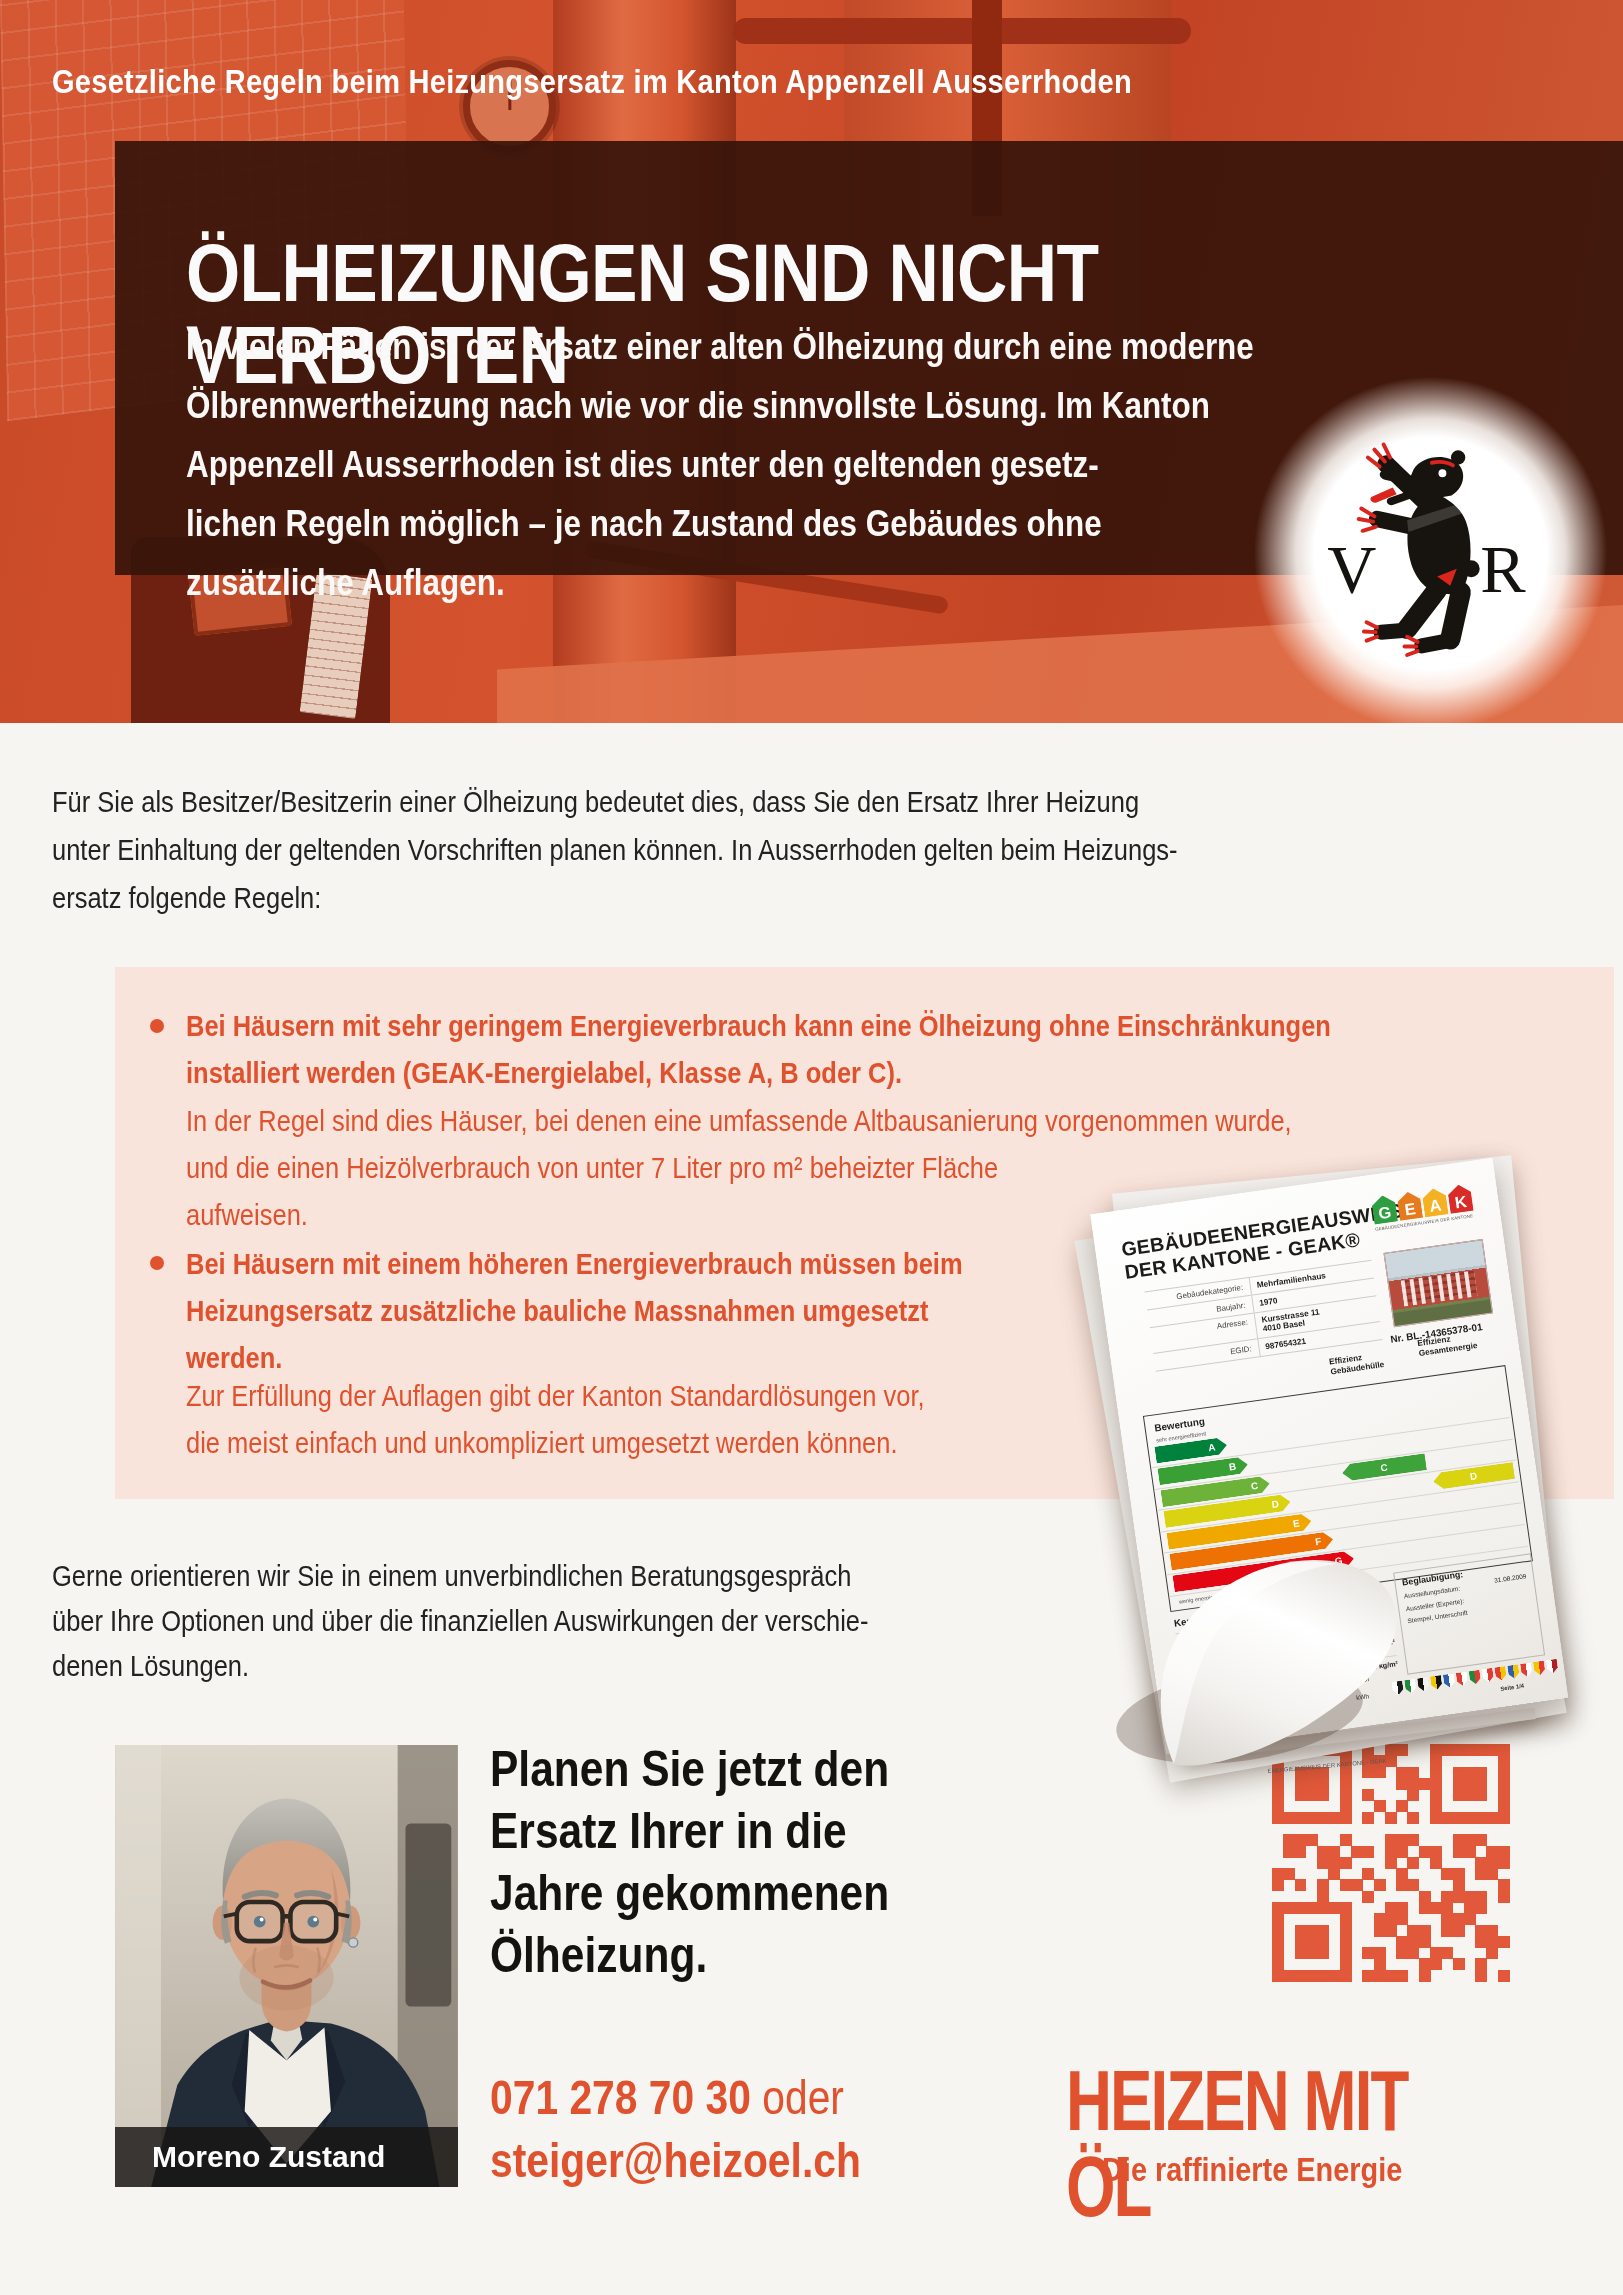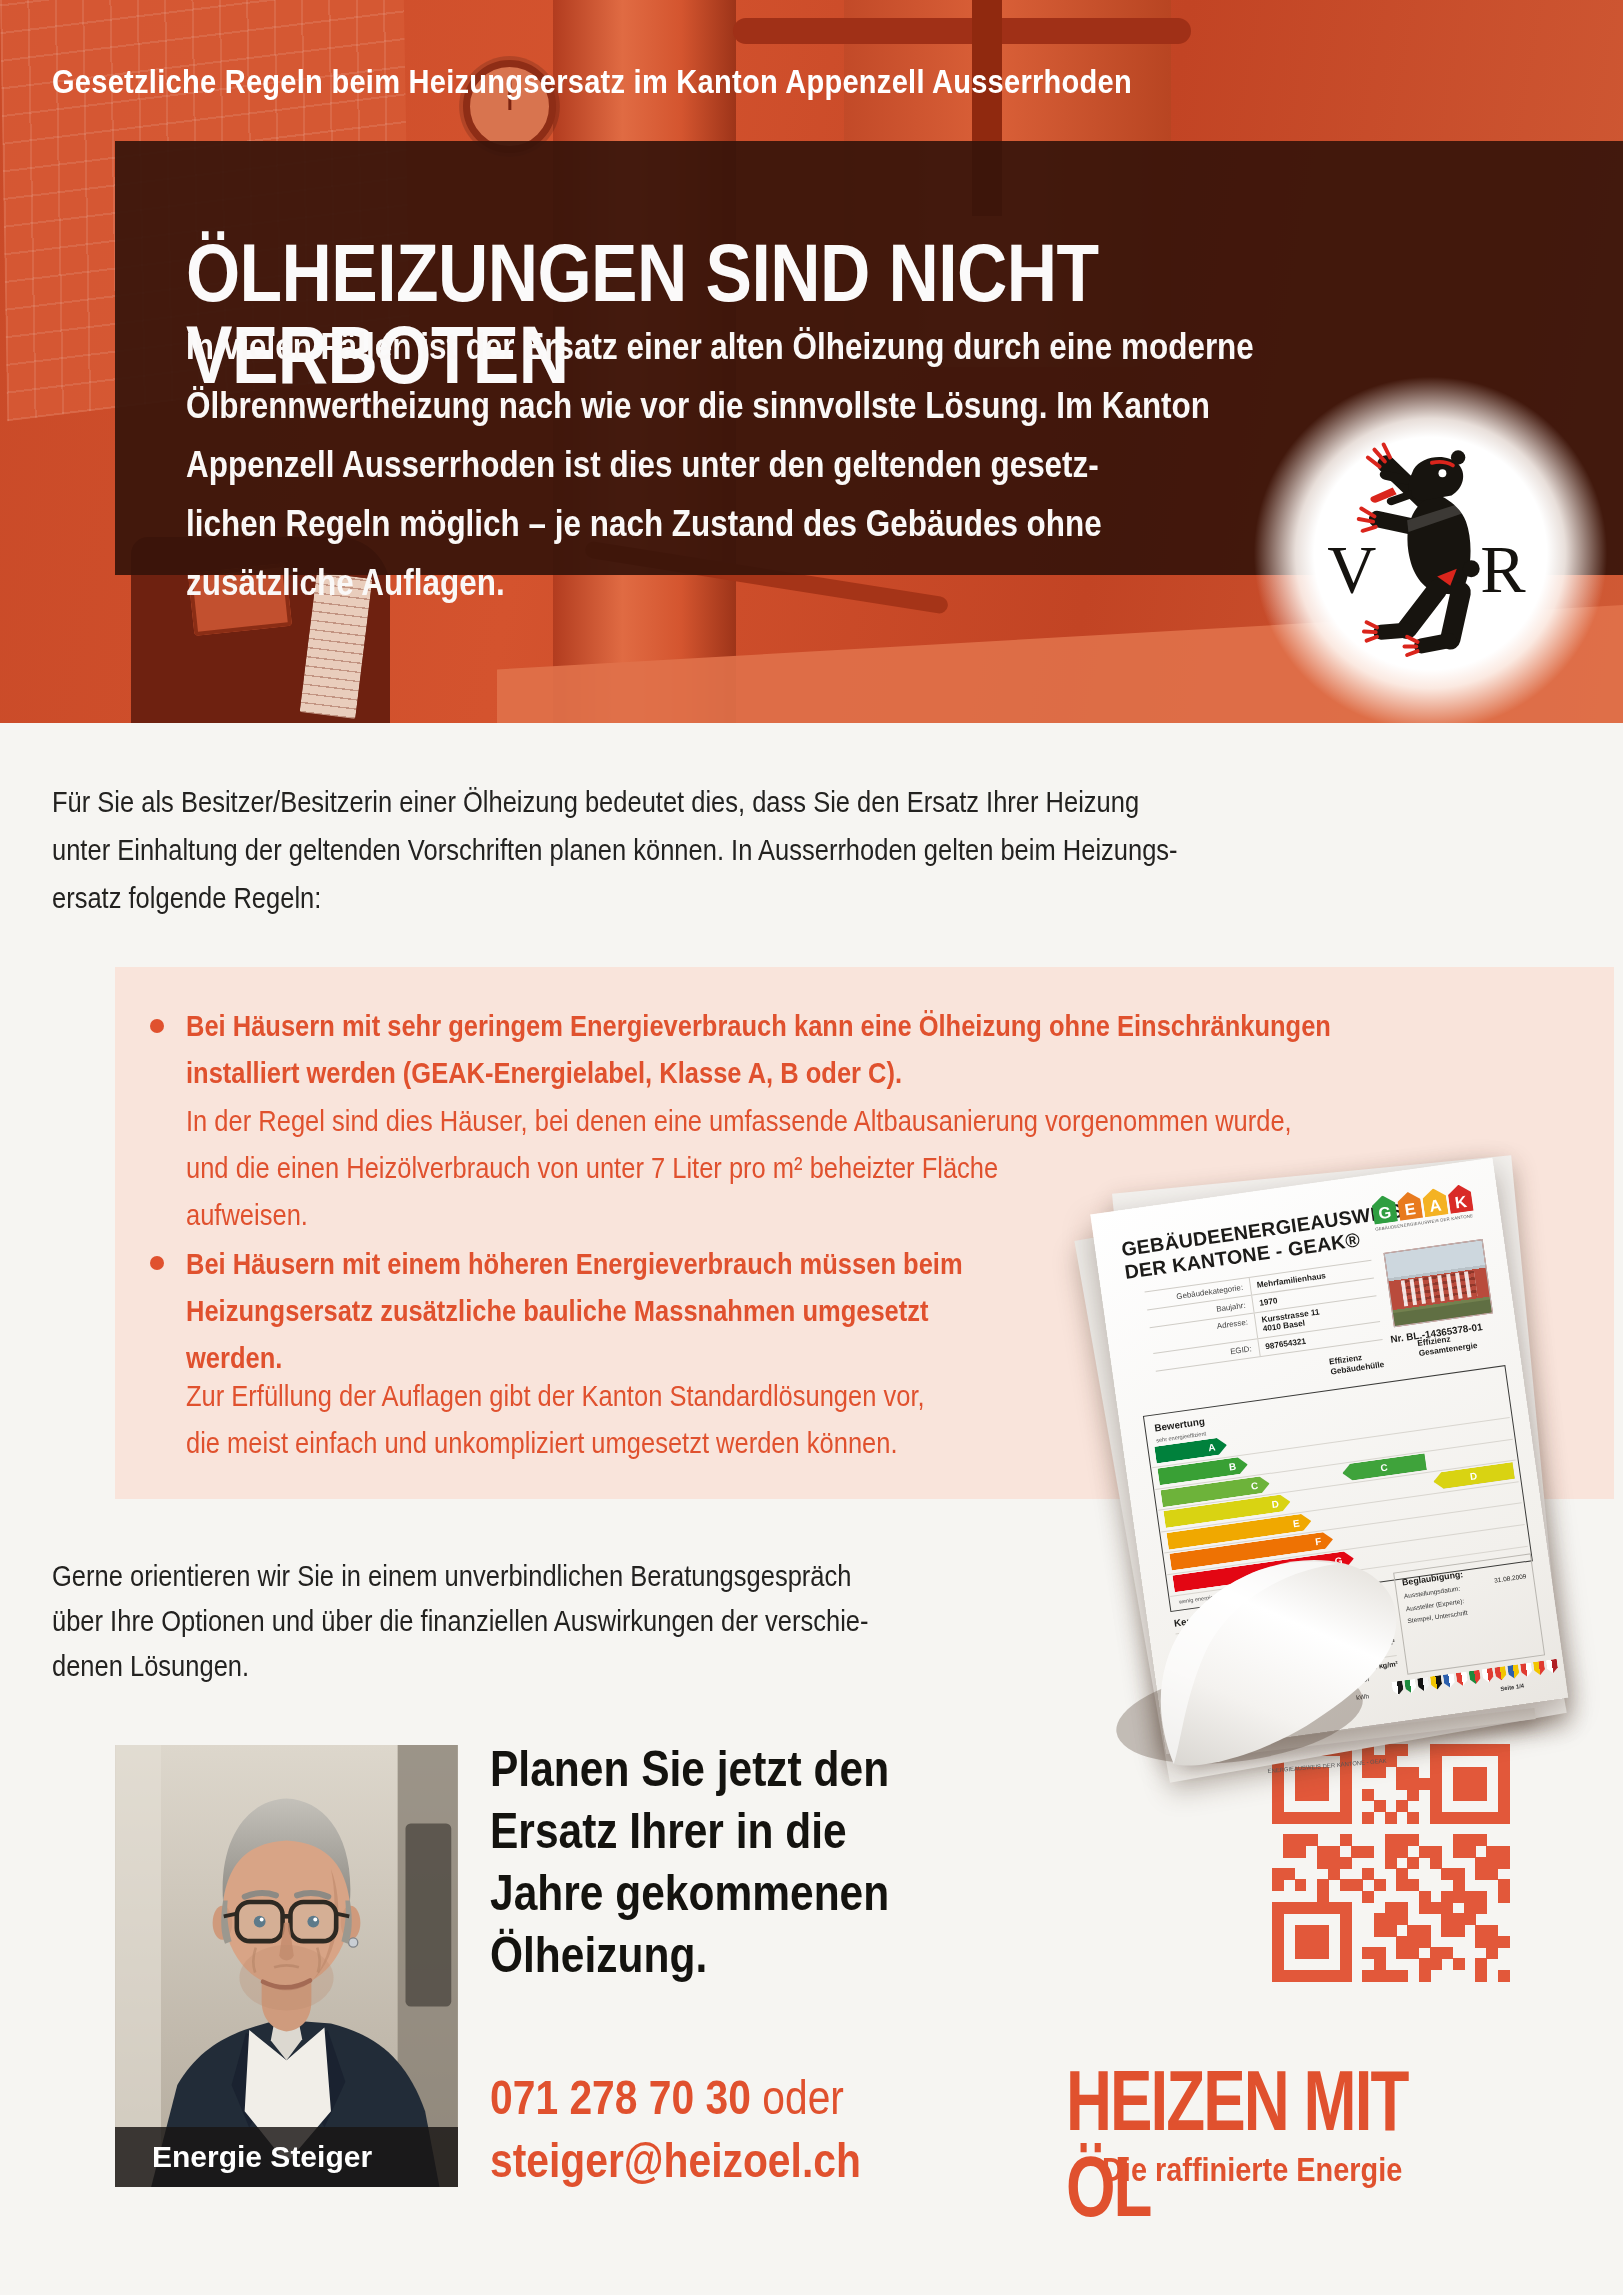--- a/index.html
+++ b/index.html
@@ -427,21 +427,21 @@
         <circle cx="306" cy="267" r="3" fill="#fff"></circle>
 
       <path d="M258 272 L251 322 C255 332 269 332 273 322 L266 272 Z" fill="#c68d6e" opacity=".85"></path>
       <path d="M243 340 Q262 334 281 340" stroke="#b07f62" stroke-width="4" fill="none" opacity=".6"></path>
       <path d="M226 362 Q262 380 298 360" stroke="#9c5f4c" stroke-width="7" fill="none" stroke-linecap="round"></path>
       <ellipse cx="262" cy="356" rx="72" ry="50" fill="#b98a6c" opacity=".28"></ellipse>
       <path d="M215 310 Q208 330 214 348" stroke="#b07f62" stroke-width="4" fill="none" opacity=".5"></path>
       <path d="M309 310 Q316 330 310 348" stroke="#b07f62" stroke-width="4" fill="none" opacity=".5"></path>
     </svg>
     <div class="namebar">
-      <span>Energie Steiger</span>
+      <span>Moreno Zustand</span>
     </div>
   </div>
 
   <div class="abs headline pre cx">Planen Sie jetzt den
 Ersatz Ihrer in die
 Jahre gekommenen
 Ölheizung.</div>
 
   <div class="abs contactline cx">
     <span>071 278 70 30</span><span class="lite"> oder</span><br>

